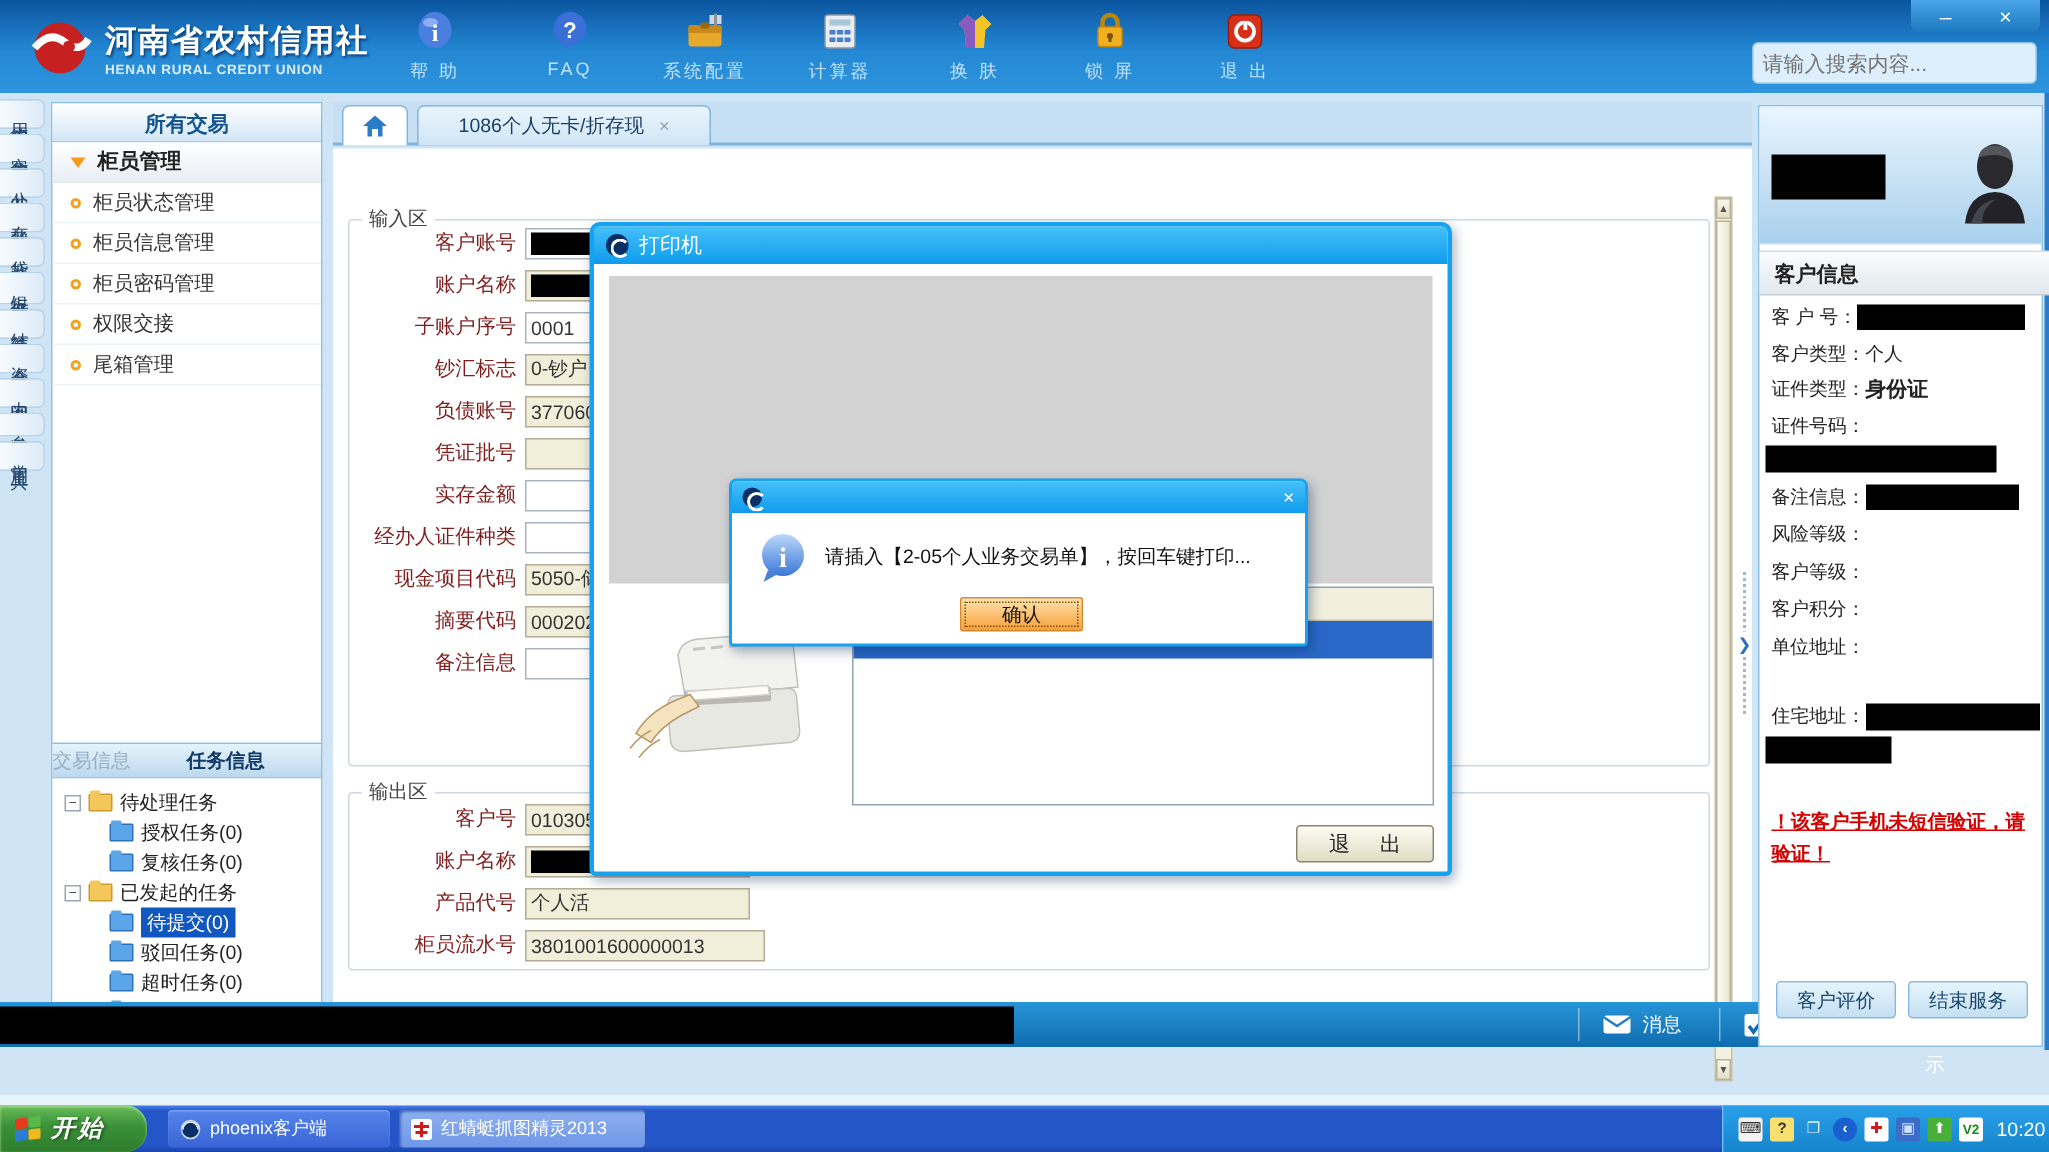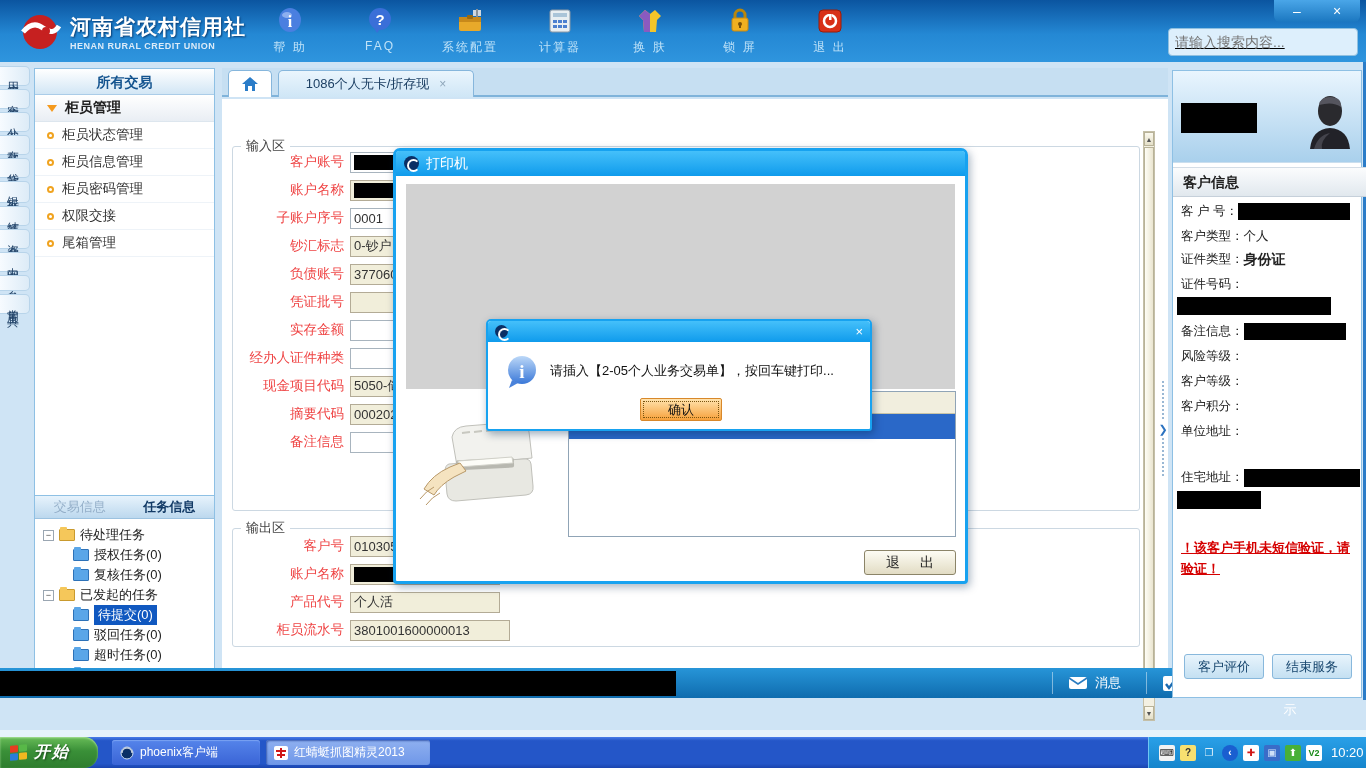--- a/index.html
+++ b/index.html
@@ -12,37 +12,37 @@
   .header { left:0; top:0; width:1366px; height:62px; background:linear-gradient(180deg,#0b55a0,#2488d4 55%,#2f95de); }
   .logo { left:18px; top:8px; width:250px; height:48px; display:flex; align-items:center; gap:8px; }
   .logo-text .cn { color:#fff; font-size:21px; font-weight:bold; letter-spacing:1px; text-shadow:1px 1px 2px #063a70; }
   .logo-text .en { color:#dcebf8; font-size:9px; font-weight:bold; letter-spacing:.5px; }
   .toolbar { left:258px; top:6px; height:54px; display:flex; gap:26px; }
   .tool { width:64px; display:flex; flex-direction:column; align-items:center; justify-content:flex-start; cursor:pointer; }
   .tool .ticon { width:30px; height:30px; display:flex; align-items:center; justify-content:center; }
   .tool .tlabel { margin-top:3px; font-size:12px; color:#bfe2f8; letter-spacing:2px; white-space:nowrap; }
   .winbtns { right:6px; top:0; width:86px; height:22px; background:linear-gradient(180deg,#4aa6e8,#1b77c0); border-radius:0 0 6px 6px; display:flex; align-items:center; justify-content:space-evenly; }
   .winbtn { color:#fff; font-size:14px; width:34px; text-align:center; cursor:pointer; line-height:20px; }
-  .searchbox { right:8px; top:28px; width:190px; height:28px; background:#ddeffc; border:1px solid #8fc0e0; border-radius:4px; display:flex; align-items:center;text-decoration:underline; }
+  .searchbox { right:8px; top:28px; width:190px; height:28px; background:#ddeffc; border:1px solid #8fc0e0; border-radius:4px; display:flex; align-items:center; }
   .searchbox input { flex:1; border:none; outline:none; background:transparent; font-size:14px; color:#6d8296; padding:0 6px; font-family:inherit; }
 
   
   .navstrip { left:0; top:66px; width:30px; height:634px; display:flex; flex-direction:column; gap:3px; overflow:hidden; }
   .vtab { writing-mode:vertical-lr; text-orientation:upright; background:linear-gradient(90deg,#f7fbff,#dcebf7); border:1px solid #b8d4ea; border-left:none; border-radius:0 5px 5px 0; color:#25466b; font-size:12px; line-height:26px; padding:5px 0; letter-spacing:2px; text-align:center; cursor:pointer; flex:0 0 auto; }
 
   
   .sidebar { left:34px; top:68px; width:181px; height:627px; background:#fff; border:1px solid #8ec0e4; }
   .sb-head { height:26px; background:linear-gradient(180deg,#ffffff,#d2e6f5); border-bottom:1px solid #aacce8; color:#14548f; font-weight:bold; font-size:14px; text-align:center; line-height:26px; }
   .sb-group { height:27px; background:linear-gradient(180deg,#ffffff,#e9eef4); border-bottom:1px solid #dde6ee; color:#222; font-weight:bold; font-size:14px; display:flex; align-items:center; gap:8px; padding-left:12px; cursor:pointer; }
   .tri-down { width:0; height:0; border-left:5px solid transparent; border-right:5px solid transparent; border-top:7px solid #f59a1d; }
   .sb-item { height:27px; display:flex; align-items:center; gap:8px; padding-left:12px; font-size:13.5px; color:#333; border-bottom:1px solid #eef3f8; cursor:pointer; }
   .dot { width:7px; height:7px; border:2px solid #f0a31f; border-radius:50%; background:#fff; flex:0 0 auto; }
   .taskpanel { position:absolute; left:0px; top:426px; width:179px; height:199px; border-top:1px solid #8ec0e4; }
   .tp-tabs { height:23px; background:linear-gradient(180deg,#e7f3fc,#bcd8ee); border-bottom:1px solid #9cc2e0; display:flex; }
-  .tp-tab { flex:1; text-align:center; line-height:22px; font-size:13px; cursor:pointer; }
+  .tp-tab { flex:1; line-height:22px; font-size:13px; cursor:pointer; }
   .tp-tab.inactive { color:#93aec8; }
   .tp-tab.active { color:#123a66; font-weight:bold; }
   .tree { position:relative; height:175px; background:#fff; padding-top:6px; }
   .trow { height:20px; display:flex; align-items:center; gap:5px; font-size:13px; color:#222; }
   .trow.l0 { padding-left:8px; }
   .trow.l1 { padding-left:38px; }
   .minus { width:11px; height:11px; border:1px solid #9aa6b2; background:#fff; font-size:9px; line-height:9px; text-align:center; color:#444; flex:0 0 auto; }
   .folder { width:16px; height:12px; border-radius:1px; position:relative; flex:0 0 auto; }
   .folder:before { content:""; position:absolute; left:0; top:-3px; width:7px; height:3px; border-radius:1px 1px 0 0; background:inherit; }
   .f-yellow { background:#f5c75a; border:1px solid #c99a2e; }
@@ -54,21 +54,21 @@
   .tabbar { position:absolute; left:0; top:0; width:946px; height:29px; background:#c6dff2; border-bottom:2px solid #7fb3da; }
   .tab-home { position:absolute; left:6px; top:2px; width:44px; height:27px; background:#fff; border:1px solid #86b6dc; border-bottom:none; border-radius:5px 5px 0 0; display:flex; align-items:center; justify-content:center; cursor:pointer; }
   .tab-act { position:absolute; left:56px; top:2px; width:196px; height:27px; background:linear-gradient(180deg,#eaf5fd,#cfe6f6); border:1px solid #86b6dc; border-bottom:none; border-radius:5px 5px 0 0; display:flex; align-items:center; justify-content:center; gap:10px; font-size:13px; color:#1c3f63; cursor:pointer; }
   .tab-close { color:#8fa6ba; font-size:12px; cursor:pointer; }
   .cpanel { position:absolute; left:0; top:31px; width:946px; height:596px; background:#fff; }
   fieldset.fs { position:absolute; border:1px solid #ccd8e2; border-radius:3px; background:#fff; }
   fieldset.fs legend { margin-left:8px; padding:0 5px; font-size:13px; color:#444; }
   .fs-in { left:10px; top:38px; width:908px; height:374px; }
   .fs-out { left:10px; top:420px; width:908px; height:128px; }
   .frow { position:absolute; height:22px; display:flex; align-items:center; }
-  .flabel { width:128px; text-align:right; font-size:13.5px; color:#ef4444; padding-right:6px; white-space:nowrap; }
+  .flabel { width:128px; text-align:right; font-size:13.5px; color:#7f1d1d; padding-right:6px; white-space:nowrap; }
   .finput { height:21px; border:1px solid #a8b4be; background:#fff; font-size:13px; color:#333; display:flex; align-items:center; padding:0 3px; overflow:hidden; }
   .finput.beige { background:#f1eeda; border-color:#b3ab96; }
   .req { color:#e01010; font-size:15px; margin-left:6px; font-weight:bold; }
   .redact { background:#000; display:inline-block; }
   .atype-label { font-size:13.5px; color:#333; }
   .dd { position:relative; }
   .dd .arrowbox { position:absolute; right:1px; top:1px; bottom:1px; width:17px; background:linear-gradient(180deg,#fdfdfd,#d8dde2); border-left:1px solid #a8b4be; display:flex; align-items:center; justify-content:center; font-size:8px; color:#445; }
 
   
   .vscroll { position:absolute; left:921px; top:32px; width:12px; height:590px; background:#f3f0e2; border:1px solid #c4bfa8; }

